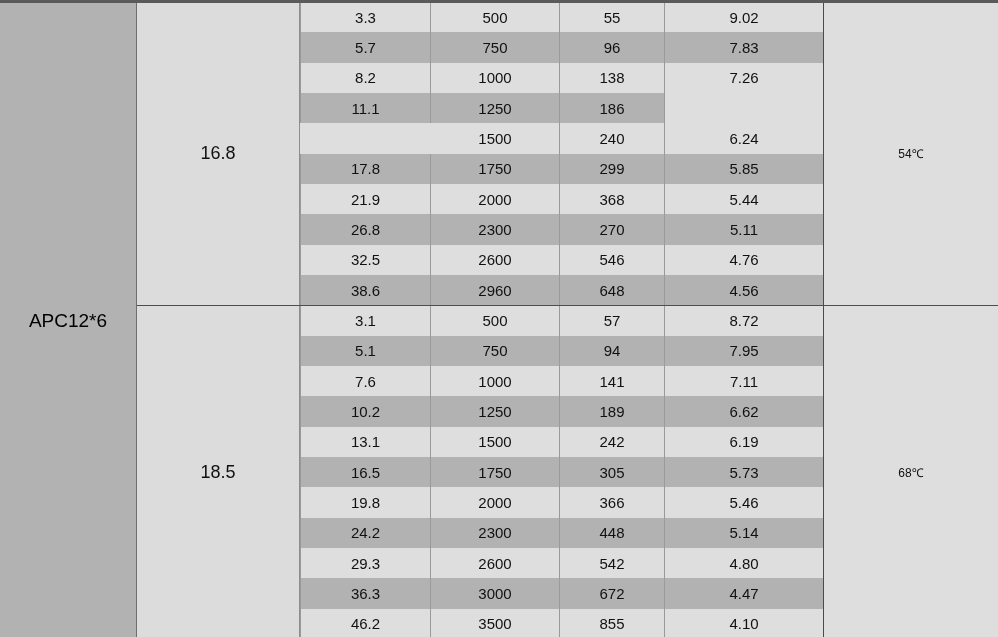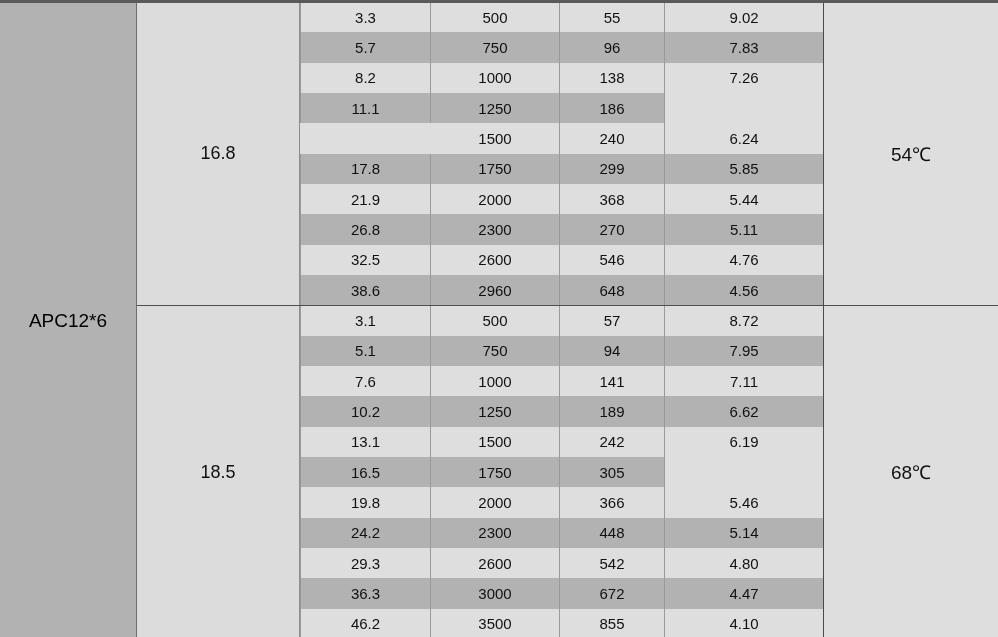--- a/index.html
+++ b/index.html
@@ -48,21 +48,21 @@
   .group-cell {
     background: #dcdcdc;
     font-size: 18px;
     border-right: 1px solid #8d8d8d;
   }
   .group-a { grid-column: 2; grid-row: 1 / span 10; }
   .group-b { grid-column: 2; grid-row: 11 / span 11; }
   
   .temp-cell {
     background: #dedede;
-    font-size: 19px;
+    font-size: 12px;
     border-left: 1px solid #4a4a4a;
   }
   .temp-a { grid-column: 7; grid-row: 1 / span 10; }
   .temp-b { grid-column: 7; grid-row: 11 / span 11; }
   
   .data-cell {
     font-size: 15px;
   }
   .data-cell.c3 { grid-column: 3; border-left: 1px solid #9a9a9a; border-right: 1px solid #9a9a9a; }
   .data-cell.c4 { grid-column: 4; border-right: 1px solid #9a9a9a; }
@@ -154,20 +154,21 @@
       <div class="cell data-cell c4 stripe-dark" style="grid-row: 14;">1250</div>
       <div class="cell data-cell c5 stripe-dark" style="grid-row: 14;">189</div>
       <div class="cell data-cell c6 stripe-dark" style="grid-row: 14;">6.62</div>
       <div class="cell data-cell c3 stripe-light" style="grid-row: 15;">13.1</div>
       <div class="cell data-cell c4 stripe-light" style="grid-row: 15;">1500</div>
       <div class="cell data-cell c5 stripe-light" style="grid-row: 15;">242</div>
       <div class="cell data-cell c6 stripe-light" style="grid-row: 15;">6.19</div>
       <div class="cell data-cell c3 stripe-dark" style="grid-row: 16;">16.5</div>
       <div class="cell data-cell c4 stripe-dark" style="grid-row: 16;">1750</div>
       <div class="cell data-cell c5 stripe-dark" style="grid-row: 16;">305</div>
+      <div class="cell data-cell c6 stripe-dark" style="grid-row: 16;">5.73</div>
       <div class="cell data-cell c3 stripe-light" style="grid-row: 17;">19.8</div>
       <div class="cell data-cell c4 stripe-light" style="grid-row: 17;">2000</div>
       <div class="cell data-cell c5 stripe-light" style="grid-row: 17;">366</div>
       <div class="cell data-cell c6 stripe-light" style="grid-row: 17;">5.46</div>
       <div class="cell data-cell c3 stripe-dark" style="grid-row: 18;">24.2</div>
       <div class="cell data-cell c4 stripe-dark" style="grid-row: 18;">2300</div>
       <div class="cell data-cell c5 stripe-dark" style="grid-row: 18;">448</div>
       <div class="cell data-cell c6 stripe-dark" style="grid-row: 18;">5.14</div>
       <div class="cell data-cell c3 stripe-light" style="grid-row: 19;">29.3</div>
       <div class="cell data-cell c4 stripe-light" style="grid-row: 19;">2600</div>

